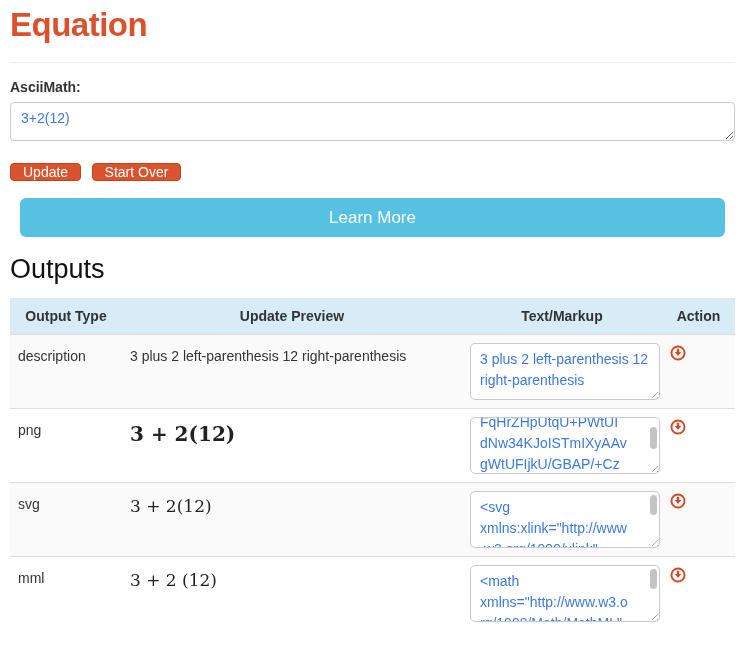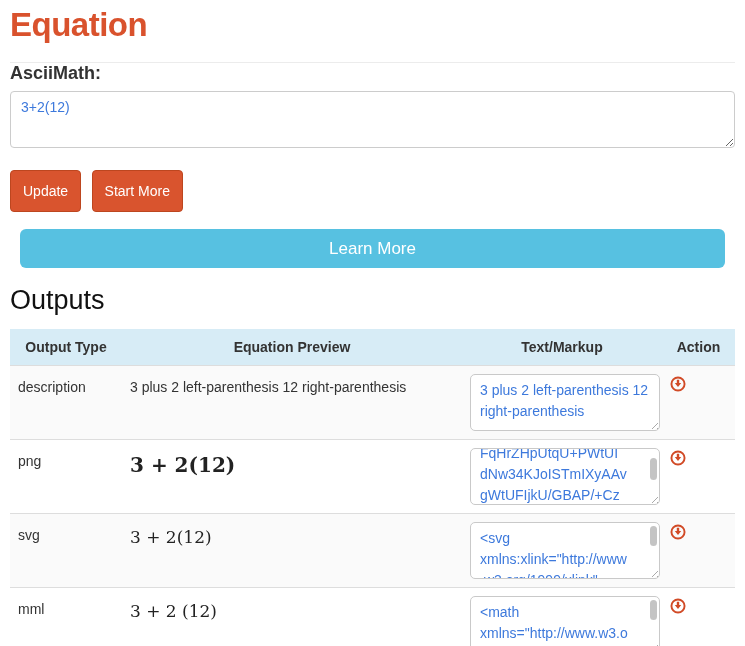--- a/index.html
+++ b/index.html
@@ -18,46 +18,47 @@
     color: #d9522d;
     margin-top: 6px;
     padding-bottom: 18px;
     border-bottom: 1px solid #ececec;
     letter-spacing: -0.5px;
   }
 
   
   .form-label {
     display: block;
+    margin-top: 16px;
     margin-bottom: 7px;
-    font-size: 18px;
+    font-size: 14px;
     font-weight: bold;
     color: #333;
   }
   textarea.ascii-input {
     width: 100%;
-    height: 57px;
+    height: 39px;
     border: 1px solid #cccccc;
     border-radius: 4px;
     padding: 7px 10px;
     font-family: "Liberation Sans", sans-serif;
     font-size: 14px;
     color: #3d79dc;
     resize: both;
     outline: none;
   }
   .btn-row { margin-top: 18px; }
   .btn-orange {
     display: inline-block;
     background: #d9542e;
     border: 1px solid #bd461f;
     color: #ffffff;
     font-family: "Liberation Sans", sans-serif;
     font-size: 14px;
-    padding: 12px 12px;
+    padding: 0 12px;
     border-radius: 4px;
     margin-right: 6px;
     cursor: pointer;
   }
   .btn-learn-more {
     display: flex;
     align-items: center;
     justify-content: center;
     margin: 17px 10px 0 10px;
     width: calc(100% - 20px);
@@ -150,32 +151,32 @@
 <div class="container">
 
   <h1 class="page-title">Equation</h1>
 
   <label class="form-label">AsciiMath:</label>
 
   <textarea class="ascii-input" spellcheck="false" style="">3+2(12)</textarea>
 
   <div class="btn-row">
     <button class="btn-orange">Update</button>
-    <button class="btn-orange">Start More</button>
+    <button class="btn-orange">Start Over</button>
   </div>
 
   <button class="btn-learn-more">Learn More</button>
 
   <h2 class="outputs-title">Outputs</h2>
 
   <table class="outputs-table">
     <thead>
       <tr>
         <th class="col-type">Output Type</th>
-        <th class="col-prev">Equation Preview</th>
+        <th class="col-prev">Update Preview</th>
         <th class="col-markup">Text/Markup</th>
         <th class="col-action">Action</th>
       </tr>
     </thead>
     <tbody>
 
       <tr>
         <td><span class="cell-pad">description</span></td>
         <td><span class="cell-pad">3 plus 2 left-parenthesis 12 right-parenthesis</span></td>
         <td>

